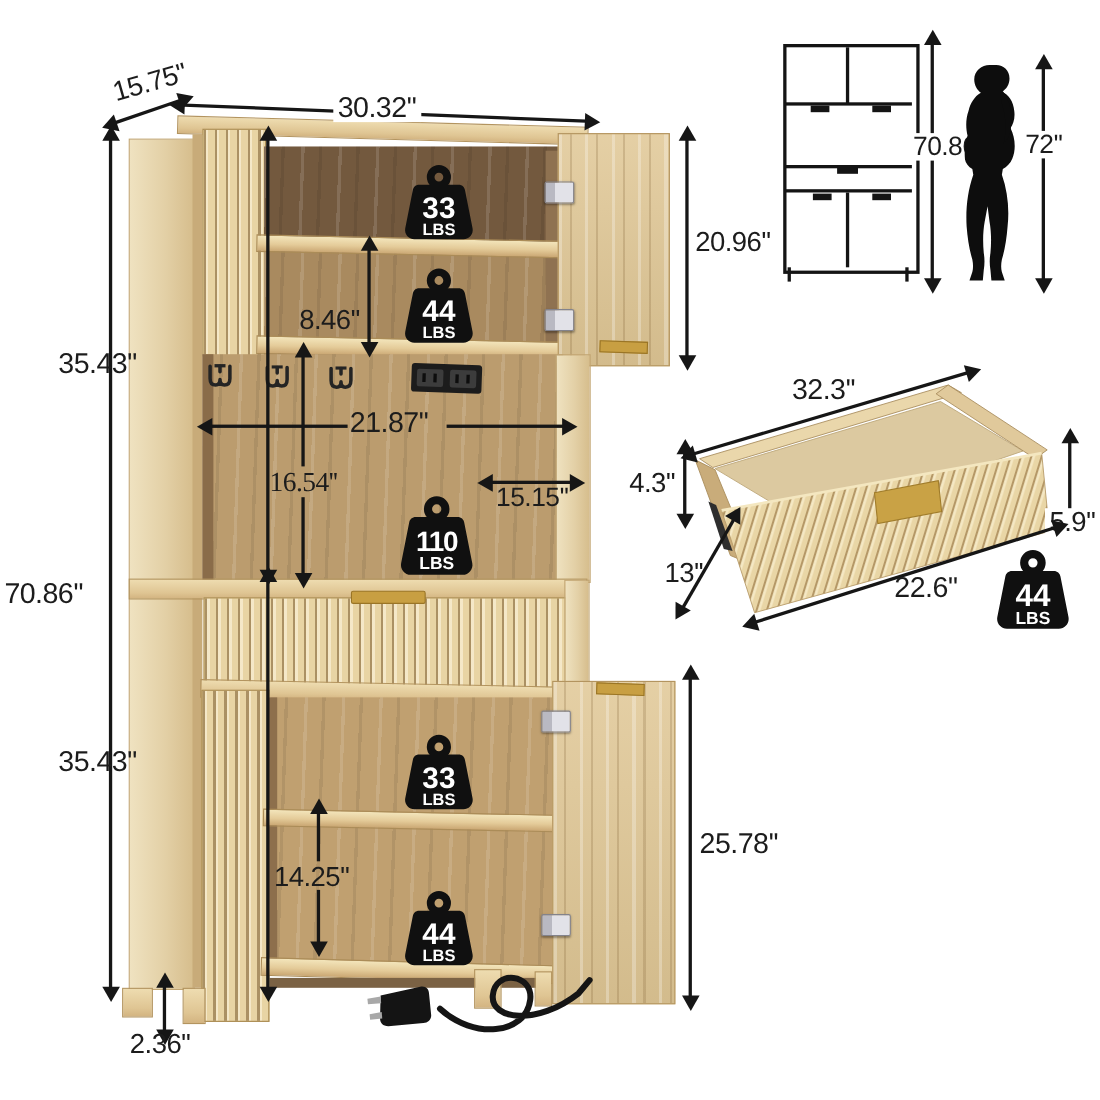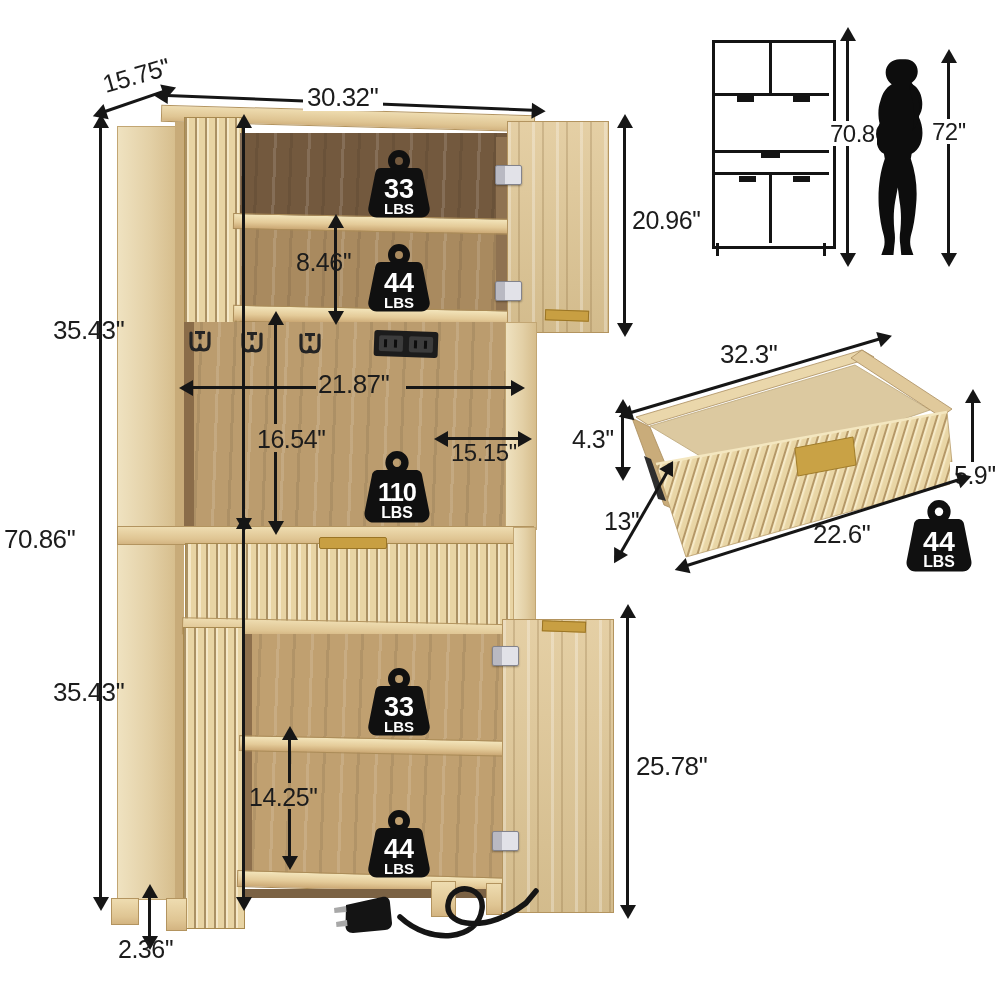--- a/index.html
+++ b/index.html
@@ -181,28 +181,28 @@
   <div class="dim" style="left:118px;top:936px;">2.36''</div>
 
   <div class="ah hl hr diag" style="left:105px;top:110px;width:62px;transform:rotate(-19deg);"></div>
   <div class="dim" style="left:102px;top:62px;transform:rotate(-16deg);">15.75''</div>
   <div class="ah hl hr diag" style="left:167px;top:94px;width:366px;transform:rotate(2.3deg);"></div>
   <div class="dim lg wbg" style="left:303px;top:84px;">30.32''</div>
 
   <div class="av hu hd" style="left:623px;top:127px;height:197px;"></div>
   <div class="dim" style="left:632px;top:207px;">20.96''</div>
   <div class="av hu hd" style="left:334px;top:227px;height:85px;"></div>
-  <div class="dim" style="left:272px;top:249px;padding-left:24px;">8.46''</div>
+  <div class="dim" style="left:272px;top:278px;">8.46''</div>
 
   <div class="ah hl" style="left:192px;top:386px;width:124px;"></div>
   <div class="ah hr" style="left:406px;top:386px;width:106px;"></div>
   <div class="dim lg" style="left:318px;top:371px;">21.87''</div>
   <div class="av hu" style="left:274px;top:324px;height:100px;"></div>
   <div class="av hd" style="left:274px;top:452px;height:70px;"></div>
-  <div class="dim" style="left:257px;top:426px;">16.54''</div>
+  <div class="dim" style="left:245px;top:426px;font-family:Liberation Serif, serif;">16.54''</div>
   <div class="ah hl hr" style="left:447px;top:437px;width:72px;"></div>
   <div class="dim sm" style="left:451px;top:440px;">15.15''</div>
 
   <div class="av hu" style="left:288px;top:739px;height:44px;"></div>
   <div class="av hd" style="left:288px;top:809px;height:48px;"></div>
   <div class="dim" style="left:249px;top:784px;">14.25''</div>
   <div class="av hu hd" style="left:626px;top:617px;height:289px;"></div>
   <div class="dim lg" style="left:636px;top:753px;">25.78''</div>
 
   <div class="abs" style="left:712px;top:40px;width:118px;height:203px;border:3px solid #141414;background:#fff;"></div>

